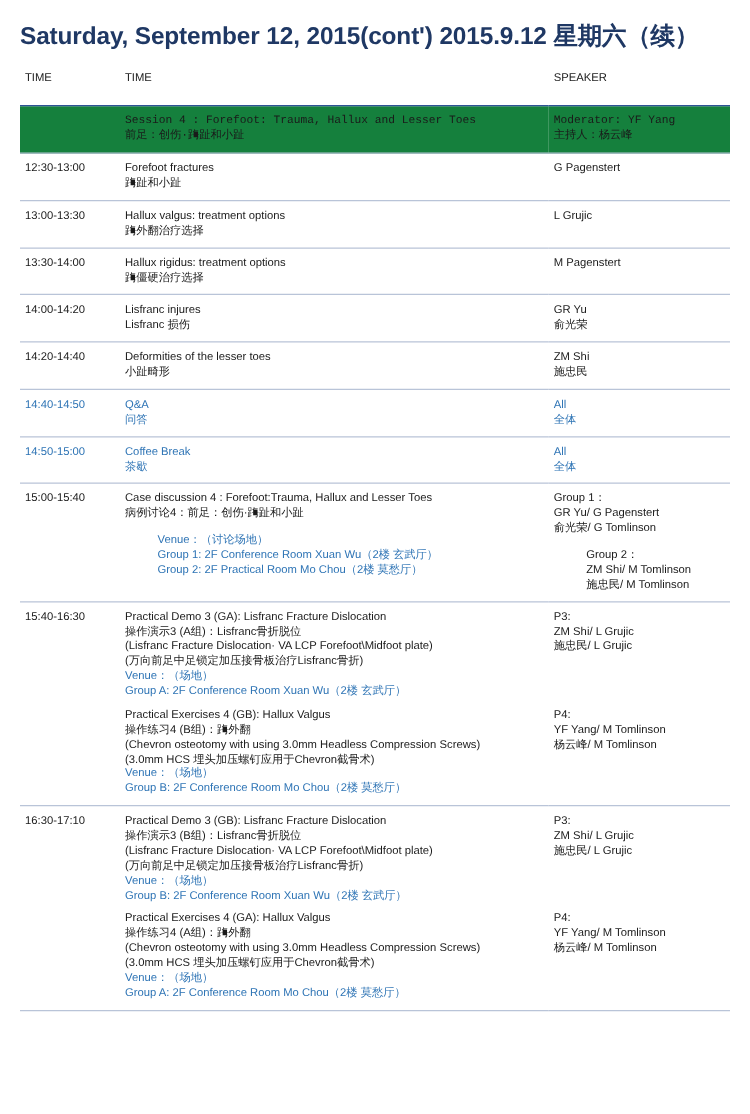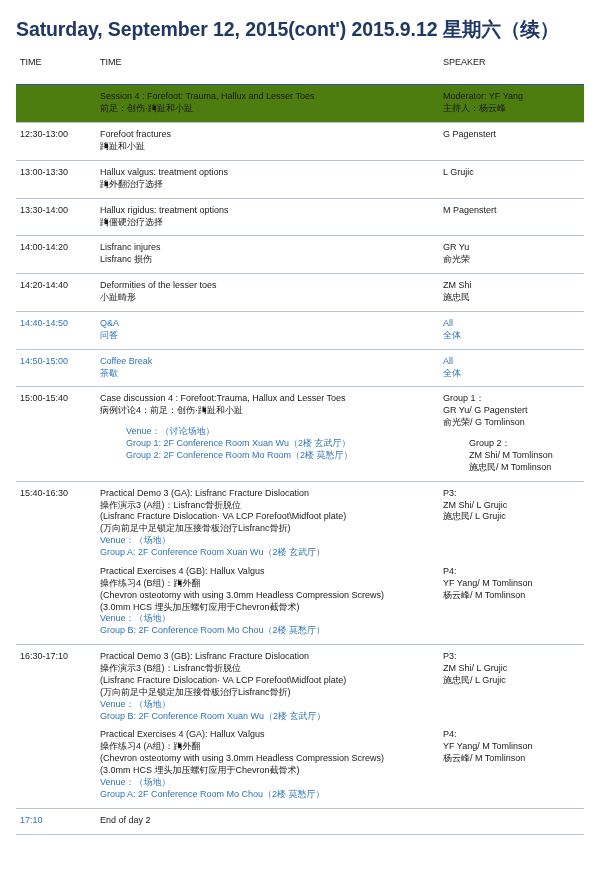--- a/index.html
+++ b/index.html
@@ -49,24 +49,25 @@
     border-bottom: 1.3px solid #2e5395;
     vertical-align: bottom;
   }
   tbody td {
     vertical-align: top;
     padding: 6px 4px 7px 4px;
     border-bottom: 0.8px solid #b9c4d8;
     line-height: 1.32;
   }
   tbody tr.session-head td {
-    background: #4d7c0f;
+    background: #15803d;
     border-bottom: 0.8px solid #b9c4d8;
     padding-top: 6px;
     padding-bottom: 7px;
+    font-family: Liberation Mono, monospace;
   }
   tbody tr.no-rule td {
     border-bottom: none;
     padding-bottom: 0;
   }
   tbody tr.cont td {
     padding-top: 7px;
   }
   .blue { color: #2e74b5; }
   .t { display: block; }
@@ -188,21 +189,21 @@
       </tr>
 
       <tr>
         <td>15:00-15:40</td>
         <td>
           <span class="t">Case discussion 4 : Forefoot:Trauma, Hallux and Lesser Toes</span>
           <span class="t">病例讨论4：前足：创伤·踇趾和小趾</span>
           <div class="sub-block">
             <span class="t blue">Venue：（讨论场地）</span>
             <span class="t blue">Group 1: 2F Conference Room Xuan Wu（2楼 玄武厅）</span>
-            <span class="t blue">Group 2: 2F Conference Room Mo Room（2楼 莫愁厅）</span>
+            <span class="t blue">Group 2: 2F Practical Room Mo Chou（2楼 莫愁厅）</span>
           </div>
         </td>
         <td>
           <span class="t">Group 1：</span>
           <span class="t">GR Yu/ G Pagenstert</span>
           <span class="t">俞光荣/ G Tomlinson</span>
           <div class="sub-block">
             <span class="t">Group 2：</span>
             <span class="t">ZM Shi/ M Tomlinson</span>
             <span class="t">施忠民/ M Tomlinson</span>
@@ -271,21 +272,16 @@
           <span class="t blue">Venue：（场地）</span>
           <span class="t blue">Group A: 2F Conference Room Mo Chou（2楼 莫愁厅）</span>
         </td>
         <td>
           <span class="t">P4:</span>
           <span class="t">YF Yang/ M Tomlinson</span>
           <span class="t">杨云峰/ M Tomlinson</span>
         </td>
       </tr>
 
-      <tr>
-        <td class="blue">17:10</td>
-        <td>End of day 2</td>
-        <td></td>
-      </tr>
 
     </tbody>
   </table>
 </div>
 
 </body></html>

